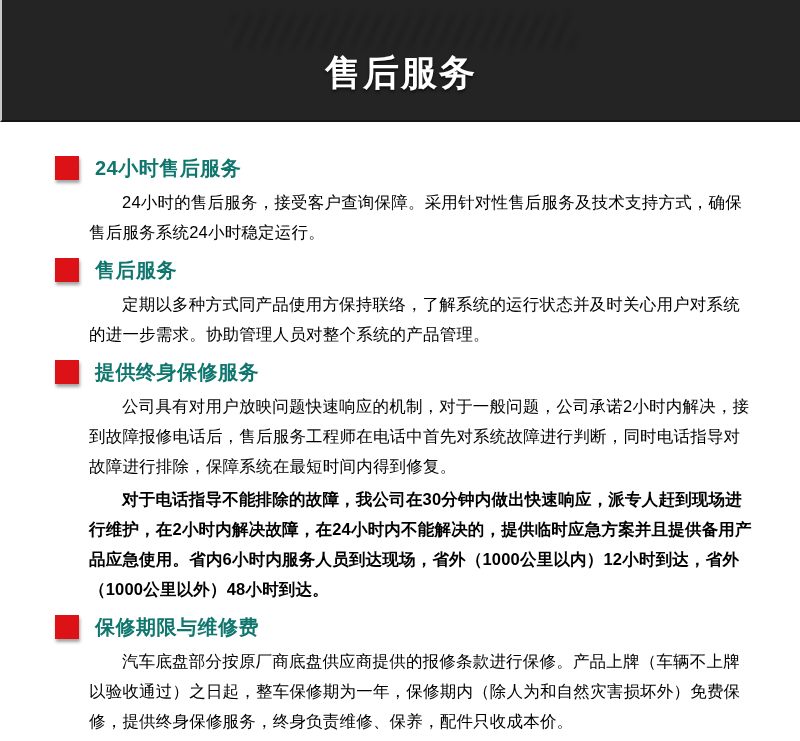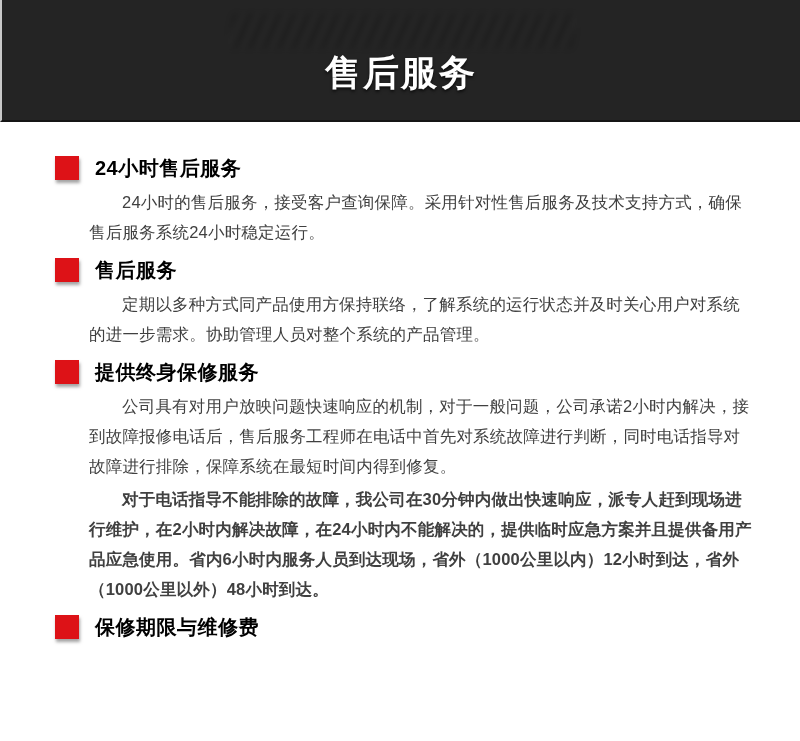--- a/index.html
+++ b/index.html
@@ -68,29 +68,29 @@
     flex: none;
     width: 24px;
     height: 24px;
     background: #dd1217;
     box-shadow: 1px 3px 3px rgba(90,90,90,0.55);
   }
   .hrow h2 {
     margin: 0;
     font-size: 20px;
     font-weight: 800;
-    color: #000000;
+    color: #0f766e;
     letter-spacing: 0.5px;
   }
 
   .section p {
     margin: 0 0 0 34px;
     font-size: 16.5px;
     line-height: 30px;
-    color: #404040;
+    color: #000000;
     text-indent: 2em;
     letter-spacing: 0.2px;
   }
   .section p + p { margin-top: 3px; font-weight: bold; }
 </style>
 </head>
 <body>
 
 <div class="page">
 
@@ -124,16 +124,17 @@
       </div>
       <p>公司具有对用户放映问题快速响应的机制，对于一般问题，公司承诺2小时内解决，接到故障报修电话后，售后服务工程师在电话中首先对系统故障进行判断，同时电话指导对故障进行排除，保障系统在最短时间内得到修复。</p>
       <p>对于电话指导不能排除的故障，我公司在30分钟内做出快速响应，派专人赶到现场进行维护，在2小时内解决故障，在24小时内不能解决的，提供临时应急方案并且提供备用产品应急使用。省内6小时内服务人员到达现场，省外（1000公里以内）12小时到达，省外（1000公里以外）48小时到达。</p>
     </section>
 
     <section class="section">
       <div class="hrow">
         <span class="bullet"></span>
         <h2>保修期限与维修费</h2>
       </div>
+      <p>汽车底盘部分按原厂商底盘供应商提供的报修条款进行保修。产品上牌（车辆不上牌以验收通过）之日起，整车保修期为一年，保修期内（除人为和自然灾害损坏外）免费保修，提供终身保修服务，终身负责维修、保养，配件只收成本价。</p>
     </section>
 
   </main>
 </div>
 
 </body></html>

